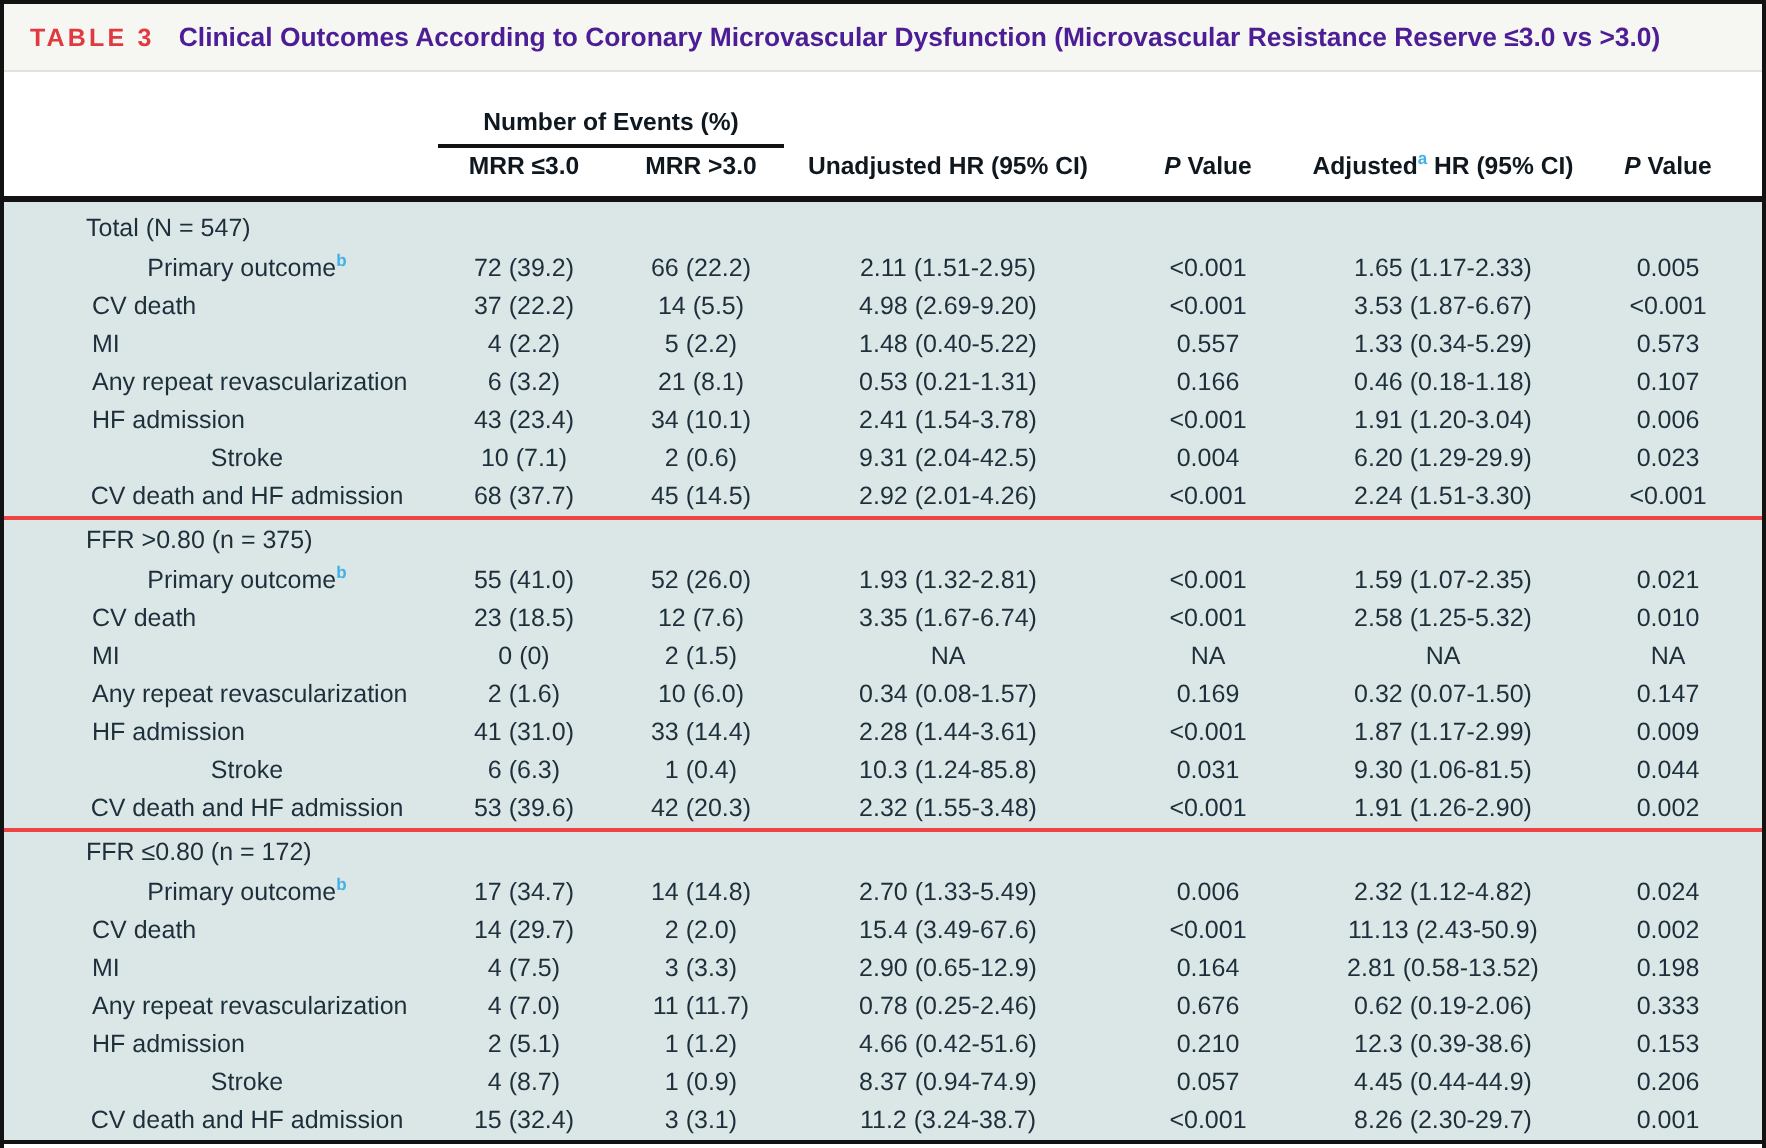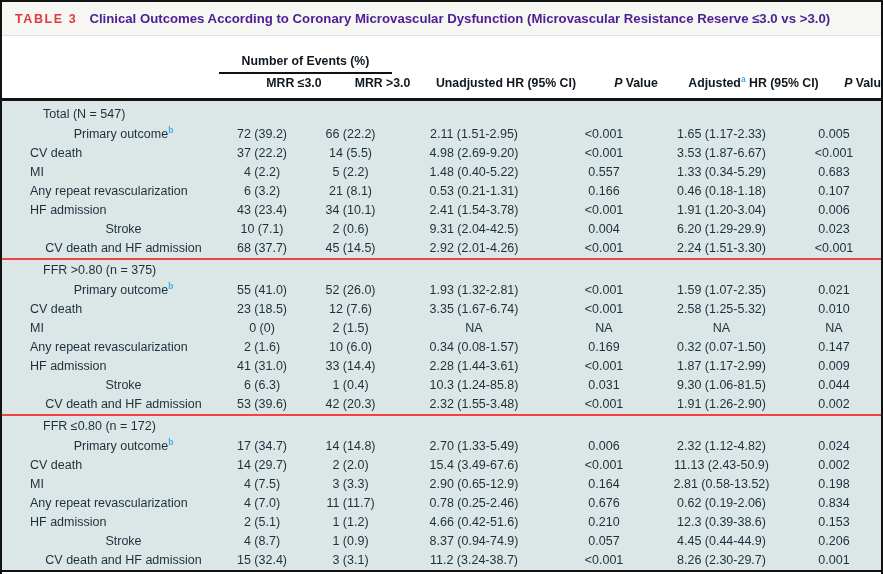--- a/index.html
+++ b/index.html
@@ -54,21 +54,21 @@
   .events-group-cell {
     grid-column: 2 / span 2;
     text-align: center;
     font-weight: bold;
     font-size: 12.3px;
     color: #10181f;
     border-bottom: 2px solid #121212;
     padding-bottom: 4px;
     margin: 10px 2px;
   }
-  .col-header-row { height: 30px; align-items: center; margin-left: 32px; }
+  .col-header-row { height: 30px; align-items: center; }
   .col-header {
     text-align: center;
     font-weight: bold;
     font-size: 12.3px;
     color: #10181f;
     white-space: nowrap;
   }
   .col-header .p-italic { font-style: italic; }
   .col-header sup, .row-label sup {
     color: #45b0e5;
@@ -96,21 +96,21 @@
     margin-left: 28px;
   }
   .data-row { height: 19px; line-height: 19px; }
   .row-label {
     font-size: 12.5px;
     color: #1e2f3c;
     white-space: nowrap;
     overflow: hidden;
   }
   .indent-1 { padding-left: 28px; text-align: center; }
-  .indent-2 { padding-left: 28px; }
+  .indent-2 { padding-left: 44px; }
   .cell {
     text-align: center;
     font-size: 12.5px;
     color: #1e2f3c;
     white-space: nowrap;
   }
   .bottom-strip { height: 10px; background: #ffffff; }
 </style>
 </head>
 <body>
@@ -162,21 +162,21 @@
           <div class="cell">3.53 (1.87-6.67)</div>
           <div class="cell">&lt;0.001</div>
         </div>
         <div class="grid-row data-row">
           <div class="row-label indent-2">MI</div>
           <div class="cell">4 (2.2)</div>
           <div class="cell">5 (2.2)</div>
           <div class="cell">1.48 (0.40-5.22)</div>
           <div class="cell">0.557</div>
           <div class="cell">1.33 (0.34-5.29)</div>
-          <div class="cell">0.683</div>
+          <div class="cell">0.573</div>
         </div>
         <div class="grid-row data-row">
           <div class="row-label indent-2">Any repeat revascularization</div>
           <div class="cell">6 (3.2)</div>
           <div class="cell">21 (8.1)</div>
           <div class="cell">0.53 (0.21-1.31)</div>
           <div class="cell">0.166</div>
           <div class="cell">0.46 (0.18-1.18)</div>
           <div class="cell">0.107</div>
         </div>
@@ -307,21 +307,21 @@
           <div class="cell">2.81 (0.58-13.52)</div>
           <div class="cell">0.198</div>
         </div>
         <div class="grid-row data-row">
           <div class="row-label indent-2">Any repeat revascularization</div>
           <div class="cell">4 (7.0)</div>
           <div class="cell">11 (11.7)</div>
           <div class="cell">0.78 (0.25-2.46)</div>
           <div class="cell">0.676</div>
           <div class="cell">0.62 (0.19-2.06)</div>
-          <div class="cell">0.834</div>
+          <div class="cell">0.333</div>
         </div>
         <div class="grid-row data-row">
           <div class="row-label indent-2">HF admission</div>
           <div class="cell">2 (5.1)</div>
           <div class="cell">1 (1.2)</div>
           <div class="cell">4.66 (0.42-51.6)</div>
           <div class="cell">0.210</div>
           <div class="cell">12.3 (0.39-38.6)</div>
           <div class="cell">0.153</div>
         </div>

